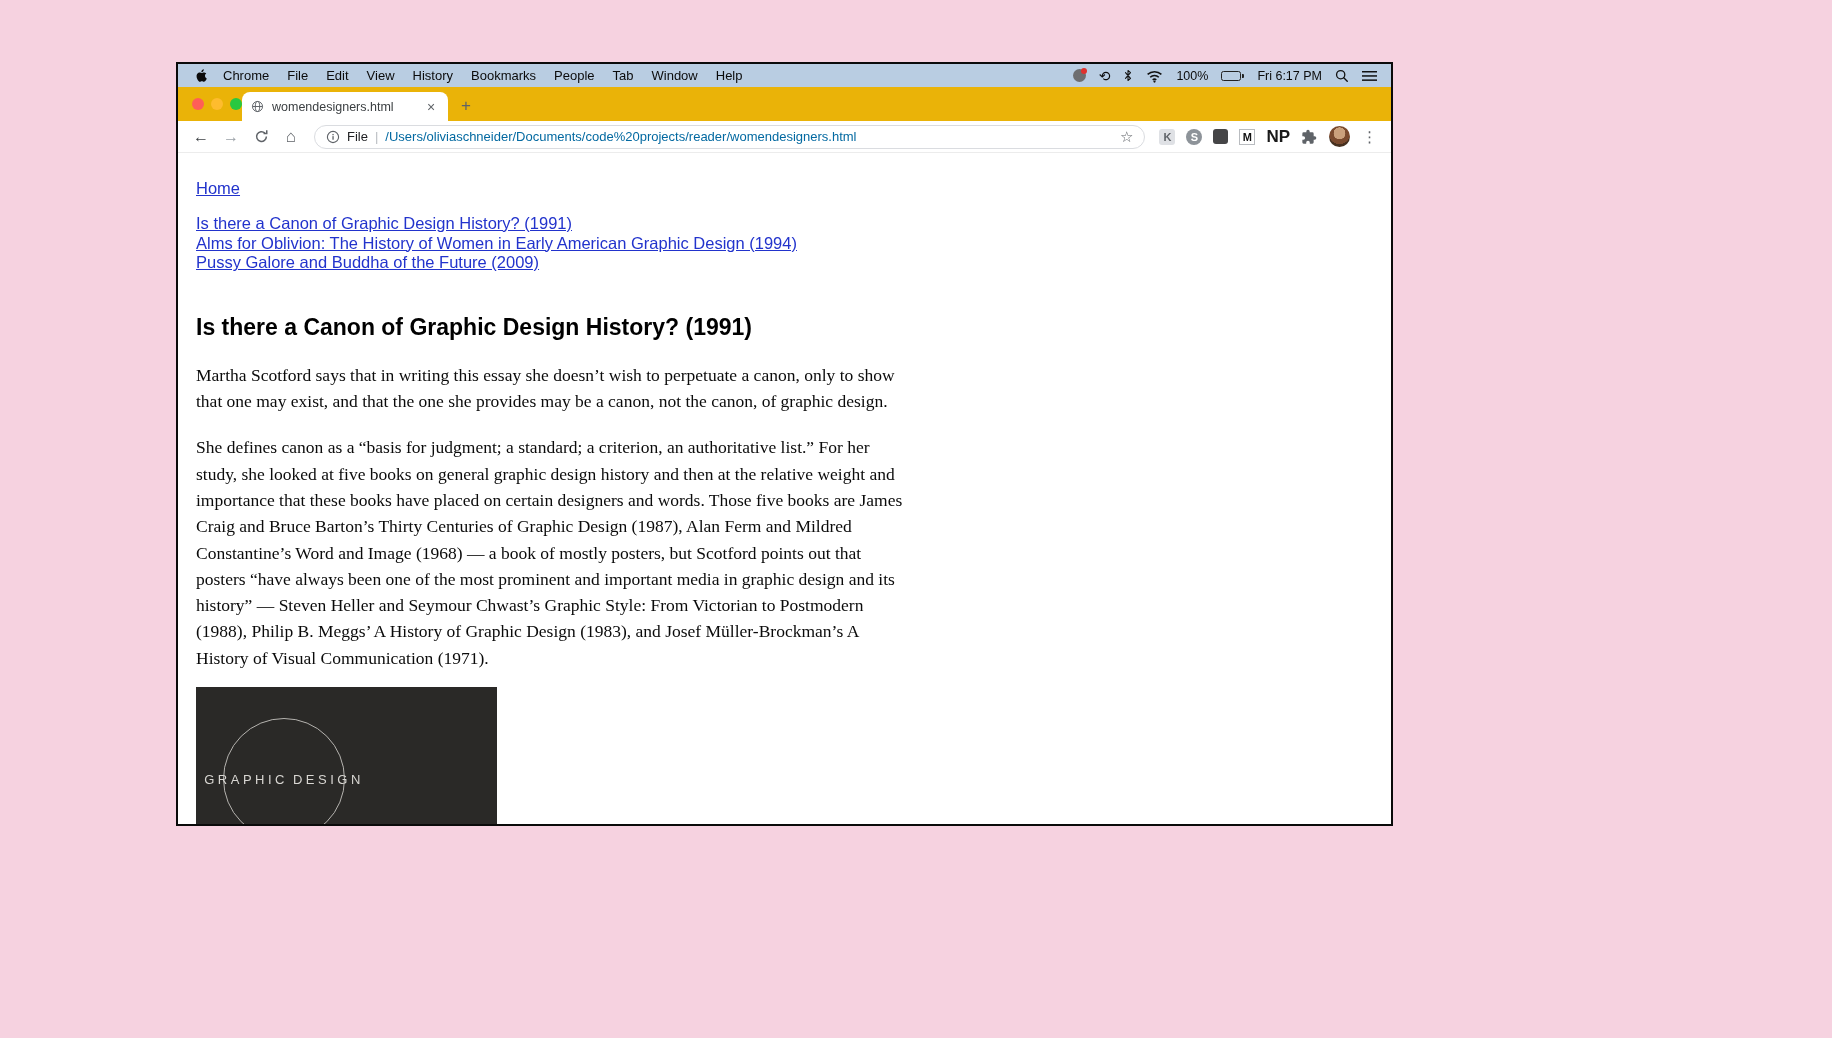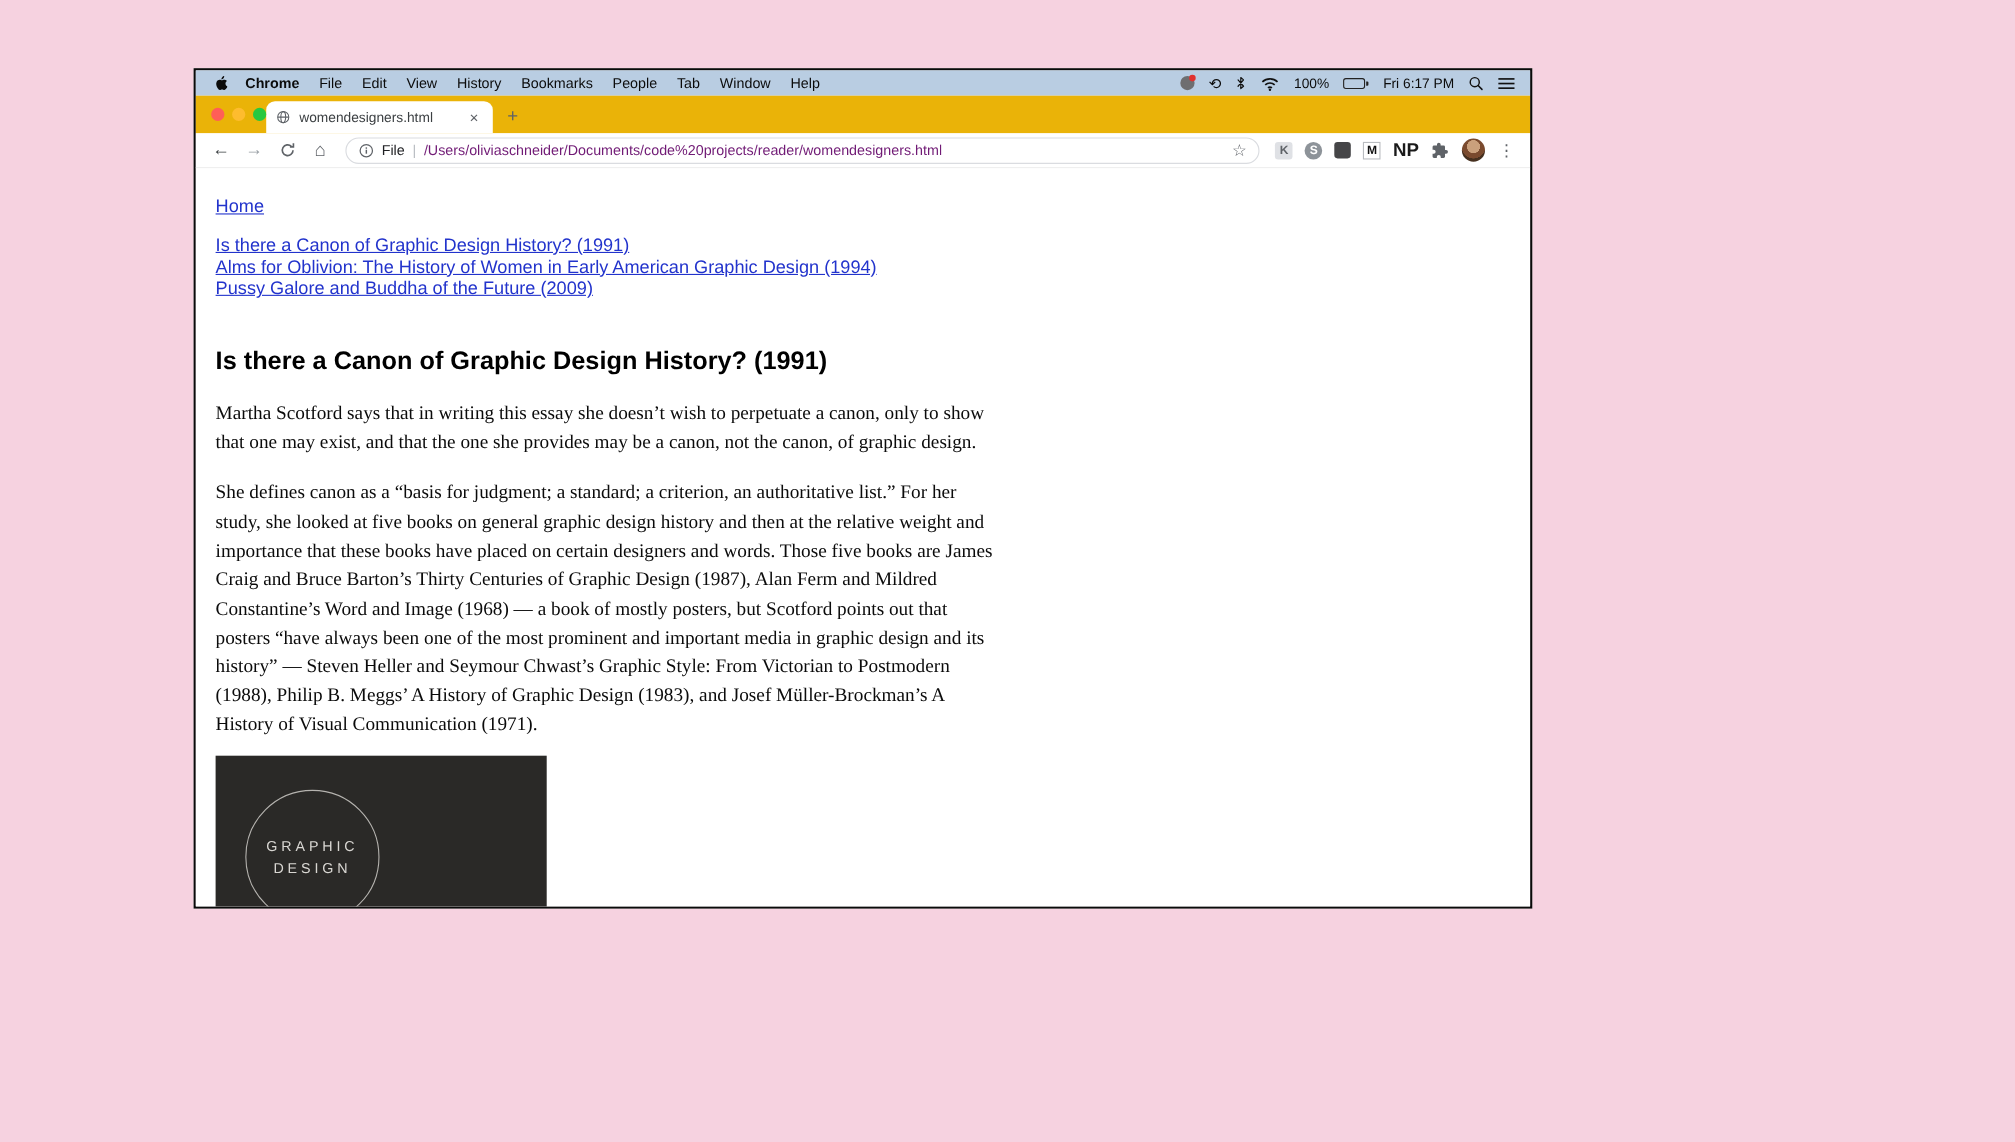--- a/index.html
+++ b/index.html
@@ -25,21 +25,21 @@
   
   .menubar {
     flex:0 0 23px; height:23px;
     background:#b9cde2;
     display:flex; align-items:center;
     padding:0 14px;
     font-size:13px; color:#0b0b0b;
   }
   .menubar .apple { width:14px; display:flex; align-items:center; margin:0 6px 0 2px; }
   .menubar .mi { padding:0 9px; white-space:nowrap; }
-  .menubar .app-name { font-weight:bold; }
+  .menubar .app-name { font-weight:normal; }
   .menu-right { margin-left:auto; display:flex; align-items:center; gap:13px; }
   .menu-right .txt { font-size:12.5px; white-space:nowrap; }
   .orb { width:13px; height:13px; border-radius:50%; background:#6e6e70; position:relative; }
   .orb::after { content:""; position:absolute; right:-1px; top:-1px; width:6px; height:6px; border-radius:50%; background:#e0312e; }
   .tm-icon { font-size:14px; line-height:1; }
   .battery { display:flex; align-items:center; }
   .battery .shell { width:20px; height:10px; border:1px solid #222; border-radius:2.5px; padding:1px; }
   .battery .fill { width:100%; height:100%; background:#222; border-radius:1px; }
   .battery .nub { width:2px; height:4px; background:#222; border-radius:0 1px 1px 0; margin-left:1px; }
 
@@ -83,21 +83,21 @@
   .omnibox {
     flex:1; height:24px;
     border:1px solid #dadce0; border-radius:13px;
     display:flex; align-items:center;
     padding:0 11px; gap:7px;
     font-size:13px; color:#202124;
     background:#fff; margin:0 6px;
     overflow:hidden; white-space:nowrap;
   }
   .omnibox .sep { color:#b8bcc1; }
-  .omnibox .path { color:#701a75; overflow:hidden; text-overflow:ellipsis; }
+  .omnibox .path { color:#0369a1; overflow:hidden; text-overflow:ellipsis; }
   .omnibox .star { margin-left:auto; font-size:15px; color:#5f6368; }
   .extensions { display:flex; align-items:center; gap:11px; padding:0 4px; }
   .ext-k { width:16px; height:16px; background:#dfe1e5; color:#5f6368; font-size:11px; font-weight:bold; border-radius:3px; display:flex; align-items:center; justify-content:center; }
   .ext-s { width:16px; height:16px; background:#8d9399; color:#fff; font-size:11px; font-weight:bold; border-radius:50%; display:flex; align-items:center; justify-content:center; }
   .ext-dark { width:15px; height:15px; background:#454547; border-radius:3px; }
   .ext-m { width:16px; height:16px; background:#fff; border:1px solid #b9bcc0; color:#111; font-size:11px; font-weight:bold; display:flex; align-items:center; justify-content:center; }
   .ext-np { color:#1a1a1a; font-size:17px; font-weight:bold; }
   .avatar { width:21px; height:21px; border-radius:50%; background:radial-gradient(circle at 50% 35%, #caa07c 0 34%, #7a4a2e 35% 62%, #46301f 63%); margin-left:4px; }
   .kebab { font-size:15px; color:#5f6368; padding:0 4px 0 8px; }
 
@@ -127,21 +127,21 @@
   .book-cover {
     margin-top:16px;
     width:301px; height:180px;
     background:#2a2927;
     position:relative;
   }
   .book-circle {
     position:absolute; left:27px; top:31px;
     width:122px; height:122px;
     border:1px solid #b5b3af; border-radius:50%;
-    display:flex; flex-direction:column;
+    display:flex; flex-direction:row;
     align-items:center; justify-content:center;
     gap:5px;
   }
   .book-circle span {
     color:#d8d6d2; font-size:13px; letter-spacing:3.5px;
     font-family:"Liberation Sans", sans-serif;
   }
 
   svg { display:block; }
 </style>

